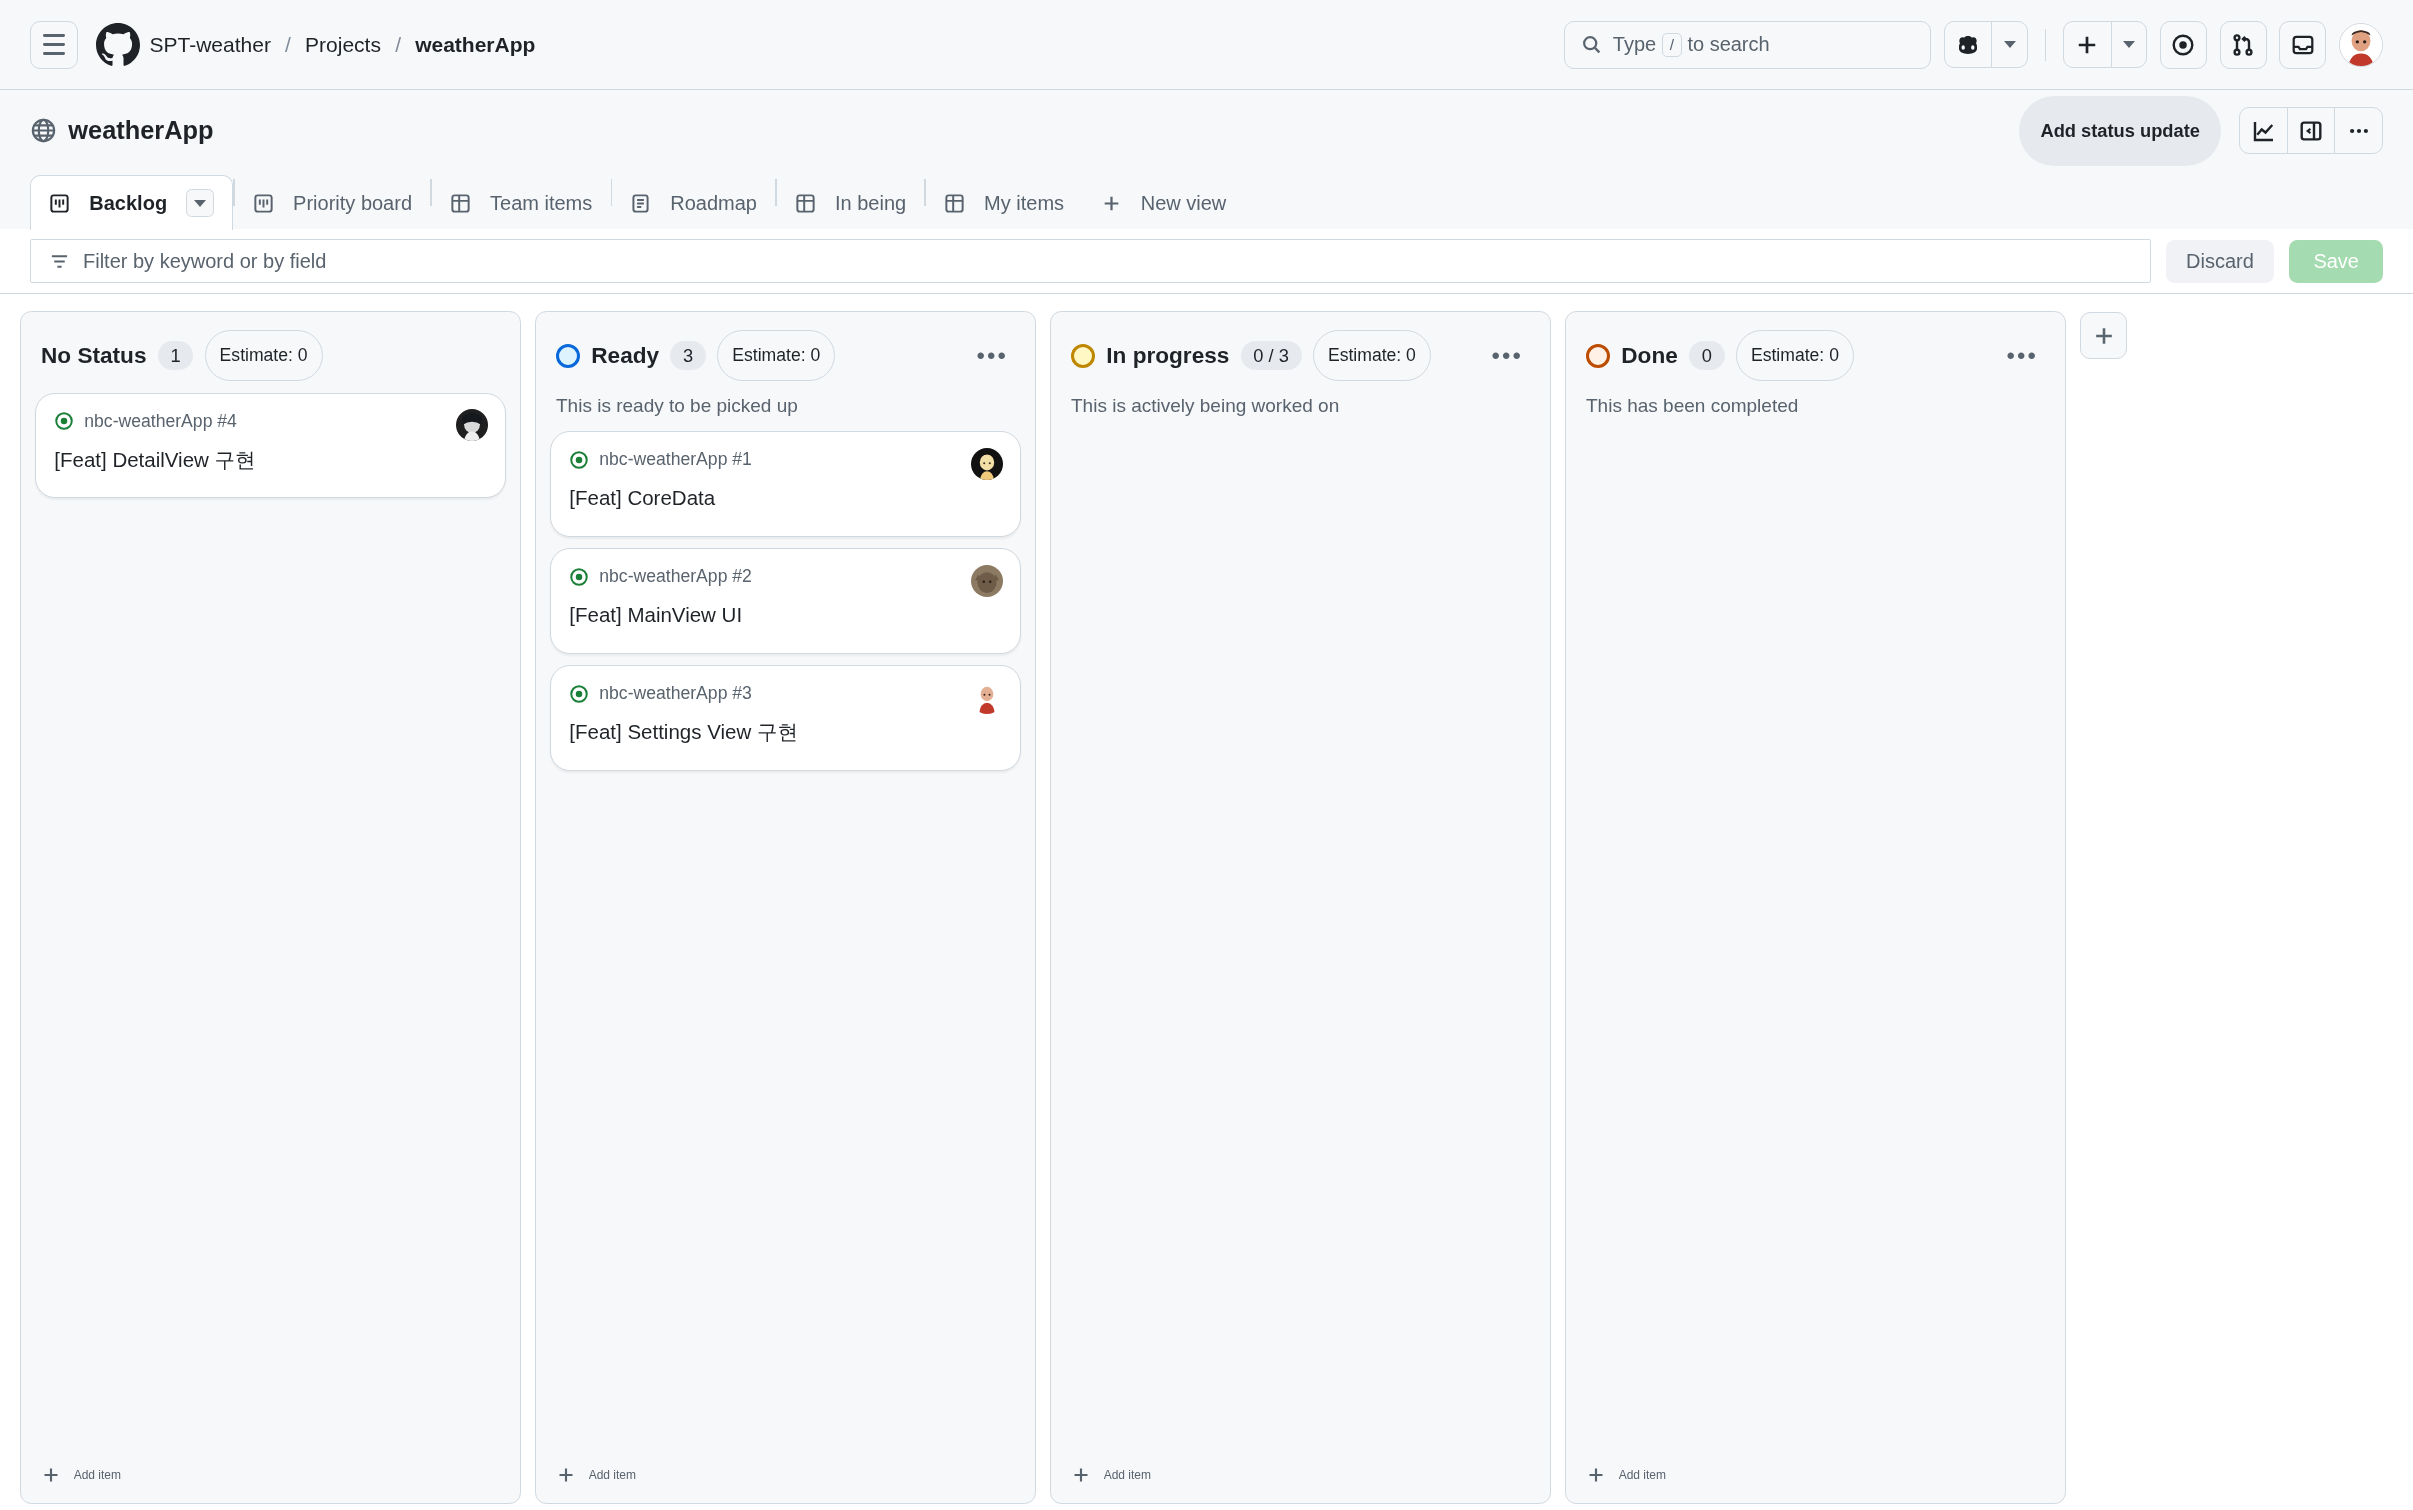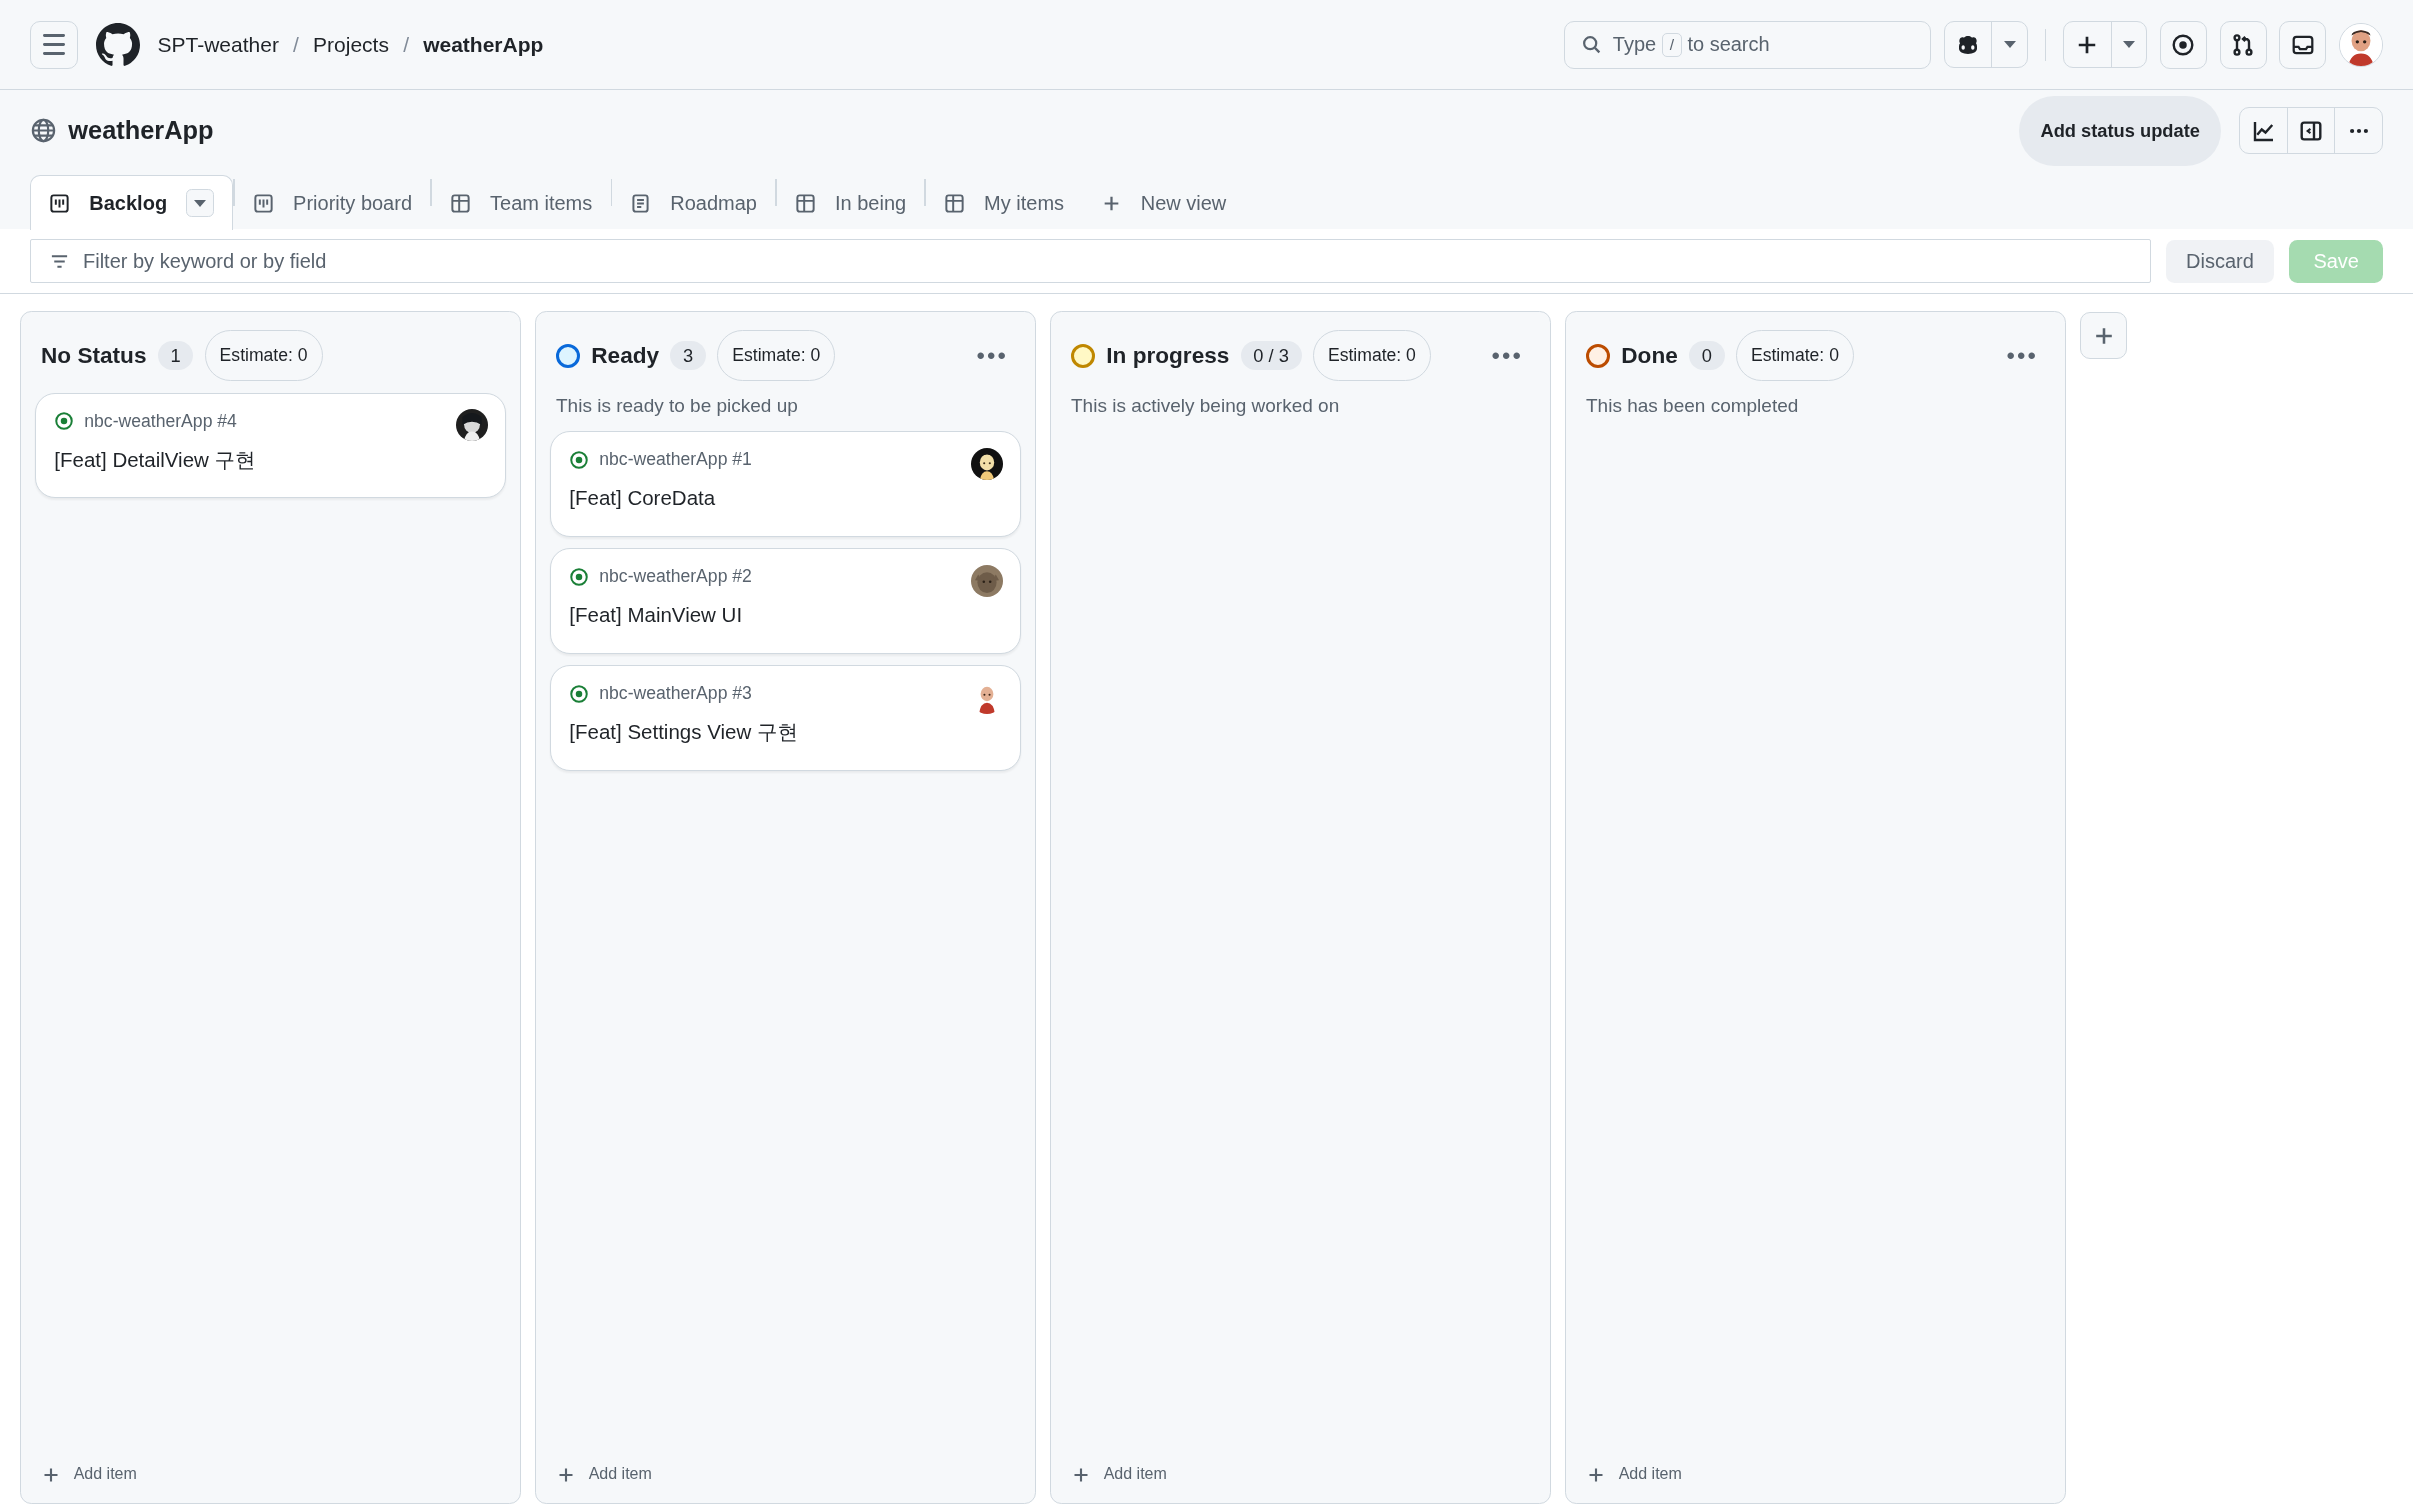--- a/index.html
+++ b/index.html
@@ -32,21 +32,21 @@
     cursor: pointer;
     flex: none;
   }
   .hamburger-btn span {
     display: block; width: 22.6px; height: 2.8px;
     background: #59636e; border-radius: 1.4px;
   }
   .gh-logo { margin-left: 18.3px; flex: none; display:flex; align-items:center;}
   .breadcrumb {
     display: flex; align-items: center; gap: 0;
-    margin-left: 13px;
+    margin-left: 5px;
     font-size: 21px;
   }
   .crumb { color: #1f2328; padding: 2.8px 4.2px; cursor: pointer; }
   .crumb.current { font-weight: bold; }
   .crumb-sep { color: #818b98; padding: 0 10px; font-size: 21px;}
 
   .header-right {
     margin-left: auto;
     display: flex; align-items: center; gap: 12.7px;
   }
@@ -243,22 +243,22 @@
   }
   .card-avatar {
     position: absolute; top: 15.5px; right: 17px;
     width: 32px; height: 32px; border-radius: 50%;
     overflow: hidden;
   }
   .column-footer {
     padding: 15.5px 20px 18.3px 20px;
   }
   .add-item {
-    display: flex; gap: 12.7px;
-    font-size: 16px; color: #59636e; cursor: pointer;
+    display: flex; align-items: center; gap: 12.7px;
+    font-size: 12px; color: #59636e; cursor: pointer;
   }
   .add-column-btn {
     width: 47px; height: 47px; flex: none;
     border: 1.4px solid #d1d9e0; border-radius: 10px;
     background: #f6f8fa;
     display: flex; align-items: center; justify-content: center;
     cursor: pointer;
     margin-top: 1.4px;
   }
 </style>

